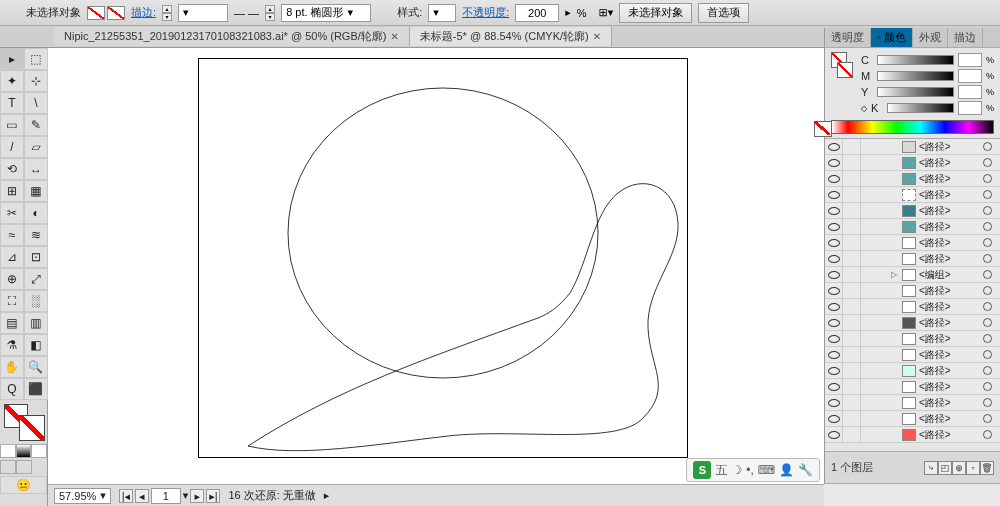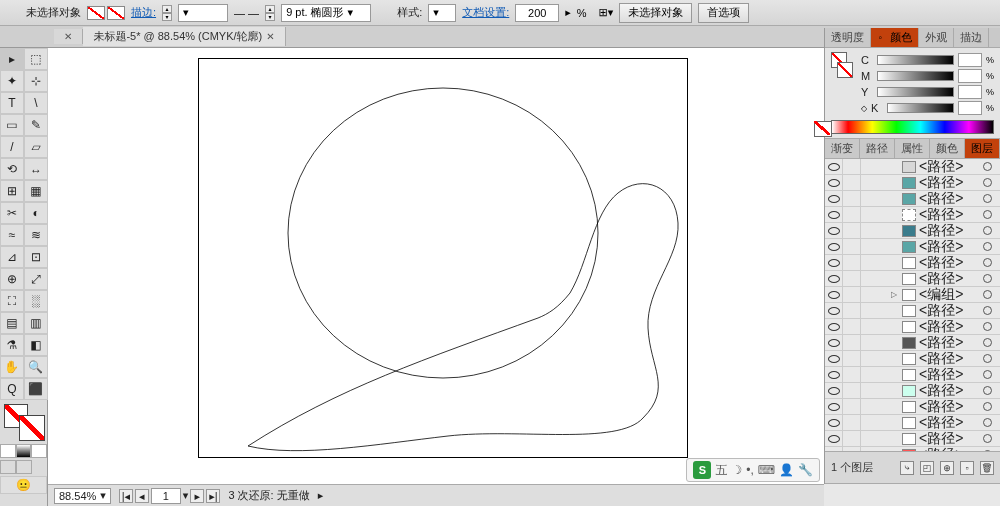--- a/index.html
+++ b/index.html
@@ -41,21 +41,21 @@
 
 .canvas-wrap { position: absolute; left: 48px; top: 48px; right: 176px; bottom: 22px; background: #fff; }
 .canvas-wrap .artboard { position: absolute; left: 150px; top: 10px; width: 490px; height: 400px; border: 1px solid #000; background: #fff; }
 .canvas-wrap svg { position: absolute; left: 150px; top: 10px; }
 
 
 .right-col { position: absolute; right: 0; top: 28px; width: 176px; bottom: 22px; background: #d4d4d4; border-left: 1px solid #999; display: flex; flex-direction: column; }
 .panel { border-bottom: 1px solid #aaa; }
 .panel-tabs { display: flex; background: #c9c9c9; height: 20px; border-bottom: 1px solid #aaa; text-align: center; }
 .panel-tabs .ptab { padding: 2px 6px; border-right: 1px solid #aaa; color: #444; cursor: pointer; }
-.panel-tabs .ptab.active { background: #c2410c; color: #000; font-family: Liberation Mono, monospace; }
+.panel-tabs .ptab.active { background: #0369a1; color: #000; }
 .color-panel { padding: 4px 6px; background: #e5e5e5; }
 .color-panel .row { display: flex; align-items: center; gap: 4px; height: 16px; }
 .color-panel .row .ch { width: 12px; color: #222; }
 .color-panel .row .slider { flex: 1; height: 10px; background: linear-gradient(to right,#fff,#000); border: 1px solid #888; position: relative; }
 .color-panel .row .val { width: 24px; height: 14px; border: 1px solid #999; background: #fff; font-size:9px; text-align:right; padding-right:2px;}
 .color-panel .row .pct { font-size:9px; }
 .color-panel .swatches { display:flex; flex-direction:column; gap:0; margin-right:4px;}
 .color-panel .swatches .sw { width:16px; height:16px; border:1px solid #666; background:#fff; position:relative;}
 .color-panel .swatches .sw::after{content:""; position:absolute; inset:0; background: linear-gradient(to top right, transparent 43%, red 43%, red 57%, transparent 57%);}
 .color-spectrum { height: 14px; margin-top:4px; background: linear-gradient(to right, #fff 0%, red 10%, yellow 25%, lime 40%, cyan 55%, blue 70%, magenta 85%, #000 100%); border:1px solid #666; position:relative;}
@@ -63,25 +63,25 @@
 .color-spectrum::after { content:""; position:absolute; left:-18px; top:0; width:16px; height:14px; background: linear-gradient(to top right, transparent 43%, red 43%, red 57%, transparent 57%);}
 
 .layers-panel { flex: 1; display: flex; flex-direction: column; background: #e5e5e5; overflow:hidden;}
 .layers-list { flex:1; overflow-y:auto; }
 .layer-row { display: flex; align-items: center; height: 16px; border-bottom: 1px solid #ccc; background: #e9e9e9; }
 .layer-row .vis { width: 18px; height: 16px; border-right: 1px solid #ccc; display:flex; align-items:center; justify-content:center; }
 .layer-row .lock { width: 18px; height: 16px; border-right: 1px solid #ccc; }
 .layer-row .indent { width: 14px; }
 .layer-row .expand { width: 10px; color:#666; font-size:8px; text-align:center;}
 .layer-row .thumb { width: 14px; height: 12px; border: 1px solid #888; background: #fff; margin: 0 3px; }
-.layer-row .name { flex: 1; font-size: 14px; color: #222; }
+.layer-row .name { flex: 1; font-size: 10px; color: #222; }
 .layer-row .target { width: 14px; height: 14px; display:flex; align-items:center; justify-content:center; }
 .layer-row .target .circ { width:9px; height:9px; border:1px solid #555; border-radius:50%;}
 .layer-row .edge { width: 6px; background:#b0b0b0; }
-.layers-footer { height: 32px; border-top: 1px solid #aaa; background:#d8d8d8; display:flex; align-items:center; padding:15px 6px; gap:6px; font-size:10px; color:#333;}
+.layers-footer { height: 32px; border-top: 1px solid #aaa; background:#d8d8d8; display:flex; align-items:center; padding:15px 6px; gap:0; font-size:10px; color:#333;}
 .layers-footer .ico { width:14px; height:14px; border:1px solid #888; background:#eee; display:flex; align-items:center; justify-content:center; font-size:9px;}
 
 
 .status-bar { position: absolute; left: 48px; right: 176px; bottom: 0; height: 22px; background: #dedede; border-top: 1px solid #aaa; display: flex; align-items: center; padding: 0 6px; gap: 8px; font-size: 10px; color: #222;}
 .status-bar .field { height:16px; border:1px solid #999; background:#fff; padding:0 4px; display:inline-flex; align-items:center;}
 .status-bar .nav { display:flex; align-items:center; gap:2px;}
 .status-bar .nav .nb { width:14px; height:14px; border:1px solid #999; background:#eee; text-align:center; line-height:12px;}
 
 
 .ime { position:absolute; right:180px; bottom:24px; display:flex; align-items:center; gap:4px; background:#f5f5f5; border:1px solid #bbb; padding:2px 6px; border-radius:3px;}
@@ -106,44 +106,45 @@
     </div>
   <div class="dropdown" style="width:50px">
       <span>▾</span>
     </div>
   <span>— —</span>
   <div class="spin">
       <span>▴</span>
       <span>▾</span>
     </div>
   <div class="dropdown" style="width:90px">
-      <span>9 pt. 椭圆形</span>
+      <span>8 pt. 椭圆形</span>
       <span>▾</span>
     </div>
   <span class="label">样式:</span>
   <div class="dropdown" style="width:28px">
       <span>▾</span>
     </div>
-  <a>文档设置:</a>
+  <a>不透明度:</a>
   <div class="num-input">
       <span>200</span>
     </div>
   <span>▸</span>
   <span>%</span>
   <span style="margin-left:6px">⊞▾</span>
   <div class="btn">
       <span>未选择对象</span>
     </div>
   <div class="btn">
       <span>首选项</span>
     </div>
 </div>
 
 <div class="doc-tabs">
   <div class="doc-tab">
+    <span>Nipic_21255351_20190123170108321083.ai* @ 50%  (RGB/轮廓)</span>
     <span class="close">✕</span>
   </div>
   <div class="doc-tab active">
     <span>未标题-5* @ 88.54% (CMYK/轮廓)</span>
     <span class="close">✕</span>
   </div>
 </div>
 
 <div class="toolbox">
   <div class="tool-grid" id="tool-grid">
@@ -244,27 +245,20 @@
               <div class="val"></div>
               <span class="pct">%</span>
             </div>
         </div>
       </div>
       <div class="color-spectrum"></div>
     </div>
   </div>
 
   <div class="panel layers-panel">
-    <div class="panel-tabs">
-      <div class="ptab">渐变</div>
-      <div class="ptab">路径</div>
-      <div class="ptab">属性</div>
-      <div class="ptab">颜色</div>
-      <div class="ptab active">图层</div>
-    </div>
     <div class="layers-list" id="layers-list">
         <div class="layer-row">
           <div class="vis">
             <span class="eye"></span>
           </div>
           <div class="lock"></div>
           <div class="indent"></div>
           <div class="indent"></div>
           <div class="expand"></div>
           <div class="thumb" style="background:#d8d8d8"></div>
@@ -552,34 +546,34 @@
       <span class="ico">◰</span>
       <span class="ico">⊕</span>
       <span class="ico">▫</span>
       <span class="ico">🗑</span>
     </div>
   </div>
 </div>
 
 <div class="status-bar">
   <div class="field">
-      <span>88.54%</span> 
+      <span>57.95%</span> 
       <span style="margin-left:4px">▾</span>
     </div>
   <div class="nav">
     <div class="nb">|◂</div>
     <div class="nb">◂</div>
     <div class="field" style="width:30px;justify-content:center">
         <span>1</span>
       </div>
     <span>▾</span>
     <div class="nb">▸</div>
     <div class="nb">▸|</div>
   </div>
-  <span>3 次还原: 无重做</span>
+  <span>16 次还原: 无重做</span>
   <span>▸</span>
 </div>
 
 <div class="ime">
   <div class="s">S</div>
   <span class="i">五</span>
   <span class="i">☽</span>
   <span class="i">•,</span>
   <span class="i">⌨</span>
   <span class="i">👤</span>

